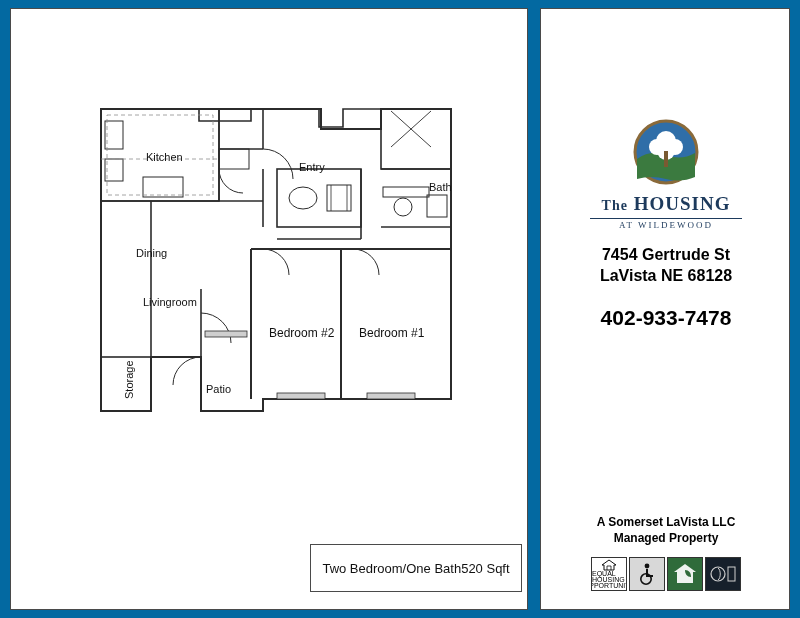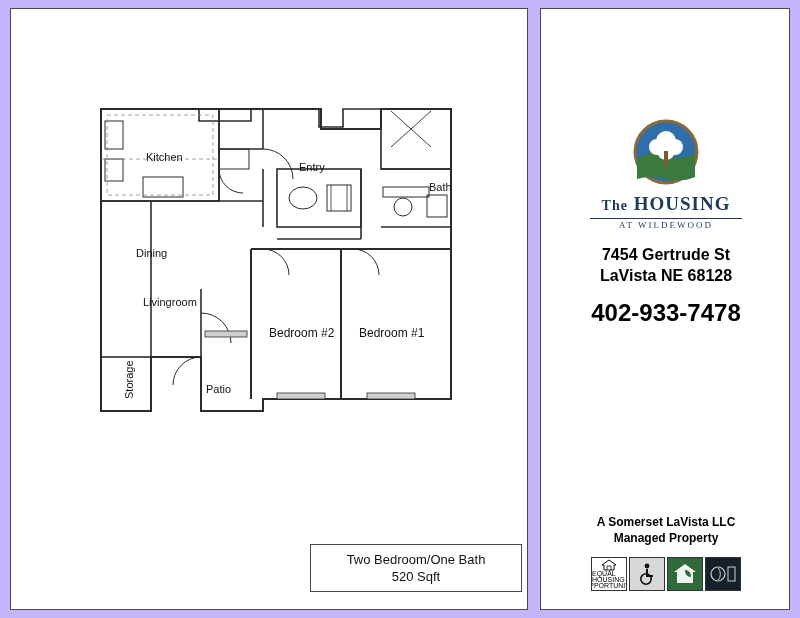--- a/index.html
+++ b/index.html
@@ -8,21 +8,21 @@
     background: #ffffff;
   }
   body {
     font-family: "Liberation Sans", sans-serif;
     color: #000;
   }
   #page {
     position: relative;
     width: 800px;
     height: 618px;
-    background: #c4b5fd;
+    background: #0369a1;
     overflow: hidden;
   }
 
   
   .panel {
     position: absolute;
     border: 1px solid #4a4a4a;
     background: #fff;
     box-sizing: border-box;
   }
@@ -54,21 +54,21 @@
   
   #caption-box {
     position: absolute;
     left: 299px;
     top: 535px;
     width: 212px;
     height: 48px;
     border: 1px solid #4a4a4a;
     box-sizing: border-box;
     display: flex;
-    flex-direction: column;
+    flex-direction: row;
     align-items: center;
     justify-content: center;
     background: #fff;
   }
   #caption-box div {
     font-size: 13px;
     line-height: 17px;
     color: #111;
   }
 
@@ -116,23 +116,23 @@
     text-align: center;
     color: #000;
   }
   #address-block .line1,
   #address-block .line2 {
     font-size: 16px;
     font-weight: bold;
     line-height: 21px;
   }
   #address-block .phone {
-    font-size: 24px;
+    font-size: 21px;
     font-weight: bold;
-    margin-top: 13px;
+    margin-top: 20px;
   }
 
   #managed-block {
     position: absolute;
     left: 0;
     top: 505px;
     width: 250px;
     text-align: center;
   }
   #managed-block div {

